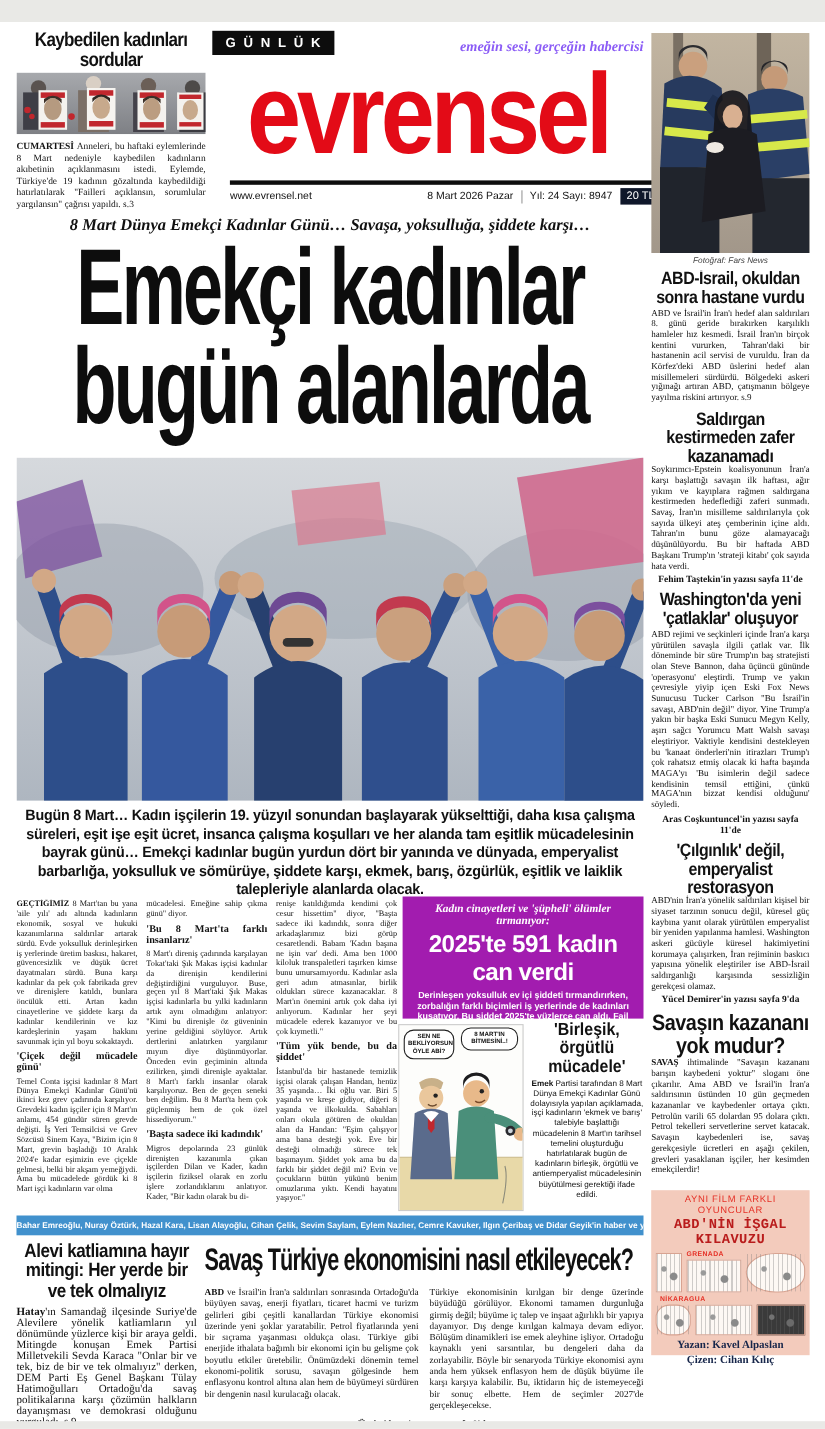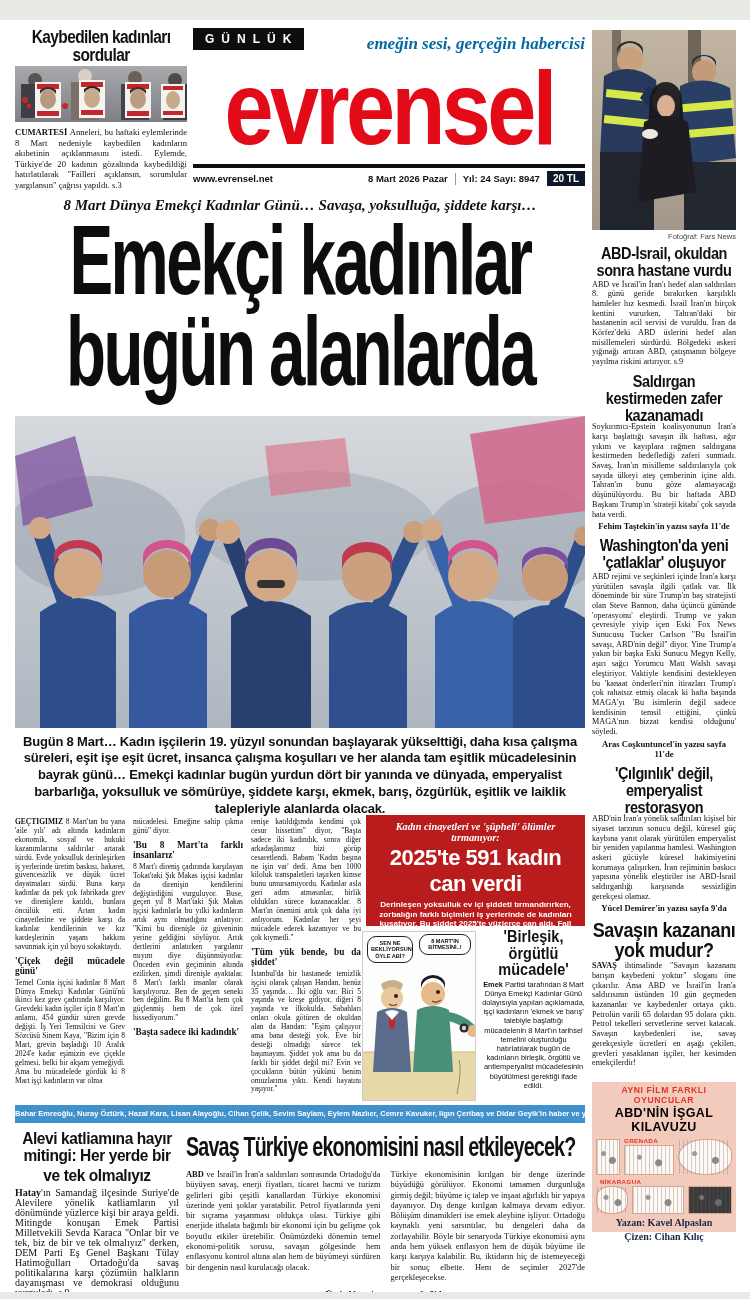--- a/index.html
+++ b/index.html
@@ -14,45 +14,45 @@
   .tl-story { position:absolute; left:15px; top:28px; width:172px; }
   .tl-story h3 { font-family:"Liberation Sans",sans-serif; font-weight:900; font-size:15.5px; letter-spacing:-0.6px; line-height:1.0; text-align:center; transform:scaleY(1.15); transform-origin:top; }
   .tl-photo { margin-top:7px; width:172px; height:56px; }
   .tl-story p { margin-top:5px; font-size:8.6px; line-height:10.6px; text-align:justify; }
   .tl-story p b { font-family:"Liberation Serif",serif; }
 
   
   .masthead { position:absolute; left:193px; top:28px; width:392px; height:158px; }
   .mast-row { display:flex; justify-content:space-between; align-items:flex-start; }
   .gunluk { background:#0d0d0d; color:#fff; font-family:"Liberation Sans",sans-serif; font-weight:bold; font-size:12px; letter-spacing:7px; padding:4px 6px 4px 12px; }
-  .tagline { font-style:italic; font-weight:bold; font-size:17px; margin-top:6px; color:#0369a1; }
+  .tagline { font-style:italic; font-weight:bold; font-size:13px; margin-top:6px; color:#8b5cf6; }
   .logo { color:#e30b17; font-family:"Liberation Sans",sans-serif; font-weight:900; font-size:96px; letter-spacing:-4px; line-height:0.9; text-align:center; transform:scale(0.92,1.08); transform-origin:center top; margin-top:8px; }
-  .info-row { position:absolute; left:0; bottom:0; width:392px; border-top:4px solid #0d0d0d; display:flex; align-items:center; font-family:"Liberation Sans",sans-serif; font-weight:bold; font-size:9.5px; padding-top:3px; }
+  .info-row { position:absolute; left:16px; bottom:0; width:392px; border-top:4px solid #0d0d0d; display:flex; align-items:center; font-family:"Liberation Sans",sans-serif; font-weight:normal; font-size:9.5px; padding-top:3px; }
   .info-row .url { flex:1; }
   .info-row .sep { width:1px; height:12px; background:#999; margin:0 7px; }
   .price { background:#0f172a; color:#fff; padding:2px 6px; margin-left:7px; font-size:10px; }
 
   
   .photo-right { position:absolute; left:592px; top:30px; width:144px; }
   .photo-right svg { display:block; }
-  .photo-right figcaption { font-size:7.5px; text-align:right; color:#444; margin-top:2px; font-family:"Liberation Sans",sans-serif; }
+  .photo-right figcaption { font-size:7.5px; text-align:center; color:#444; margin-top:2px; font-family:"Liberation Sans",sans-serif;font-style:italic; }
 
   
   .kicker { position:absolute; left:15px; top:197px; width:570px; text-align:center; font-style:italic; font-weight:bold; font-size:15px; }
   .headline { position:absolute; left:15px; top:216px; width:570px; text-align:center; font-family:"Liberation Sans",sans-serif; font-weight:900; font-size:78px; letter-spacing:-3px; line-height:0.92; color:#0d0d0d; transform:scale(0.84,1.26); transform-origin:center top; }
   .main-photo { position:absolute; left:15px; top:416px; width:570px; height:312px; }
   .lede { position:absolute; left:15px; top:733px; width:570px; text-align:center; font-family:"Liberation Sans",sans-serif; font-weight:bold; font-size:13px; line-height:16px; letter-spacing:-0.2px; transform:scaleY(1.05); transform-origin:top; }
 
   .cols { position:absolute; left:15px; top:818px; width:346px; height:280px; display:flex; gap:8px; overflow:hidden; }
   .col { width:110px; font-size:7.5px; line-height:8.9px; text-align:justify; }
   .col p { margin-bottom:3px; }
   .col h4 { font-family:"Liberation Serif",serif; font-weight:bold; font-size:9.3px; line-height:10.5px; margin:4px 0 2px; }
 
   
-  .stat-box { position:absolute; left:366px; top:815px; width:219px; height:111px; background:#b91c1c; color:#fff; padding:6px 8px; text-align:center; }
+  .stat-box { position:absolute; left:366px; top:815px; width:219px; height:111px; background:#a21caf; color:#fff; padding:6px 8px; text-align:center; }
   .stat-kicker { font-style:italic; font-weight:bold; font-size:10.3px; }
   .stat-headline { font-family:"Liberation Sans",sans-serif; font-weight:900; font-size:22px; letter-spacing:-0.5px; margin:2px 0 3px; }
   .stat-box p { font-family:"Liberation Sans",sans-serif; font-weight:bold; font-size:8.1px; line-height:9.6px; }
 
   
   .cartoon { position:absolute; left:362px; top:931px; width:114px; height:170px; background:#fdfdfb; border:1px solid #ccc; overflow:hidden; }
   .bubble { position:absolute; background:#fff; border:1px solid #222; border-radius:9px; font-family:"Liberation Sans",sans-serif; font-weight:bold; font-size:5.6px; line-height:6.4px; text-align:center; padding:3px 3px; z-index:2; }
   .b1 { left:4px; top:4px; width:46px; }
   .b2 { left:56px; top:2px; width:52px; }
   .cartoon svg { position:absolute; left:0; top:0; }
@@ -82,22 +82,22 @@
   .rail-story { margin-bottom:7px; }
   .rail-story h3 { font-family:"Liberation Sans",sans-serif; font-weight:900; font-size:14.5px; line-height:1.02; text-align:center; letter-spacing:-0.4px; transform:scaleY(1.12); transform-origin:top; margin-bottom:4px; }
   .rail-story h3.small { font-size:12px; }
   .rail-story h3.big { font-size:18px; }
   .rail-story p { font-size:8.2px; line-height:9.7px; text-align:justify; }
   .rail-byline { font-weight:bold; font-size:8.6px; text-align:center; margin-top:2px; }
   .rail-byline.plain { font-weight:normal; }
 
   
   .ad-box { position:absolute; left:592px; top:1082px; width:144px; height:150px; background:#f3cbbc; padding:3px 4px; text-align:center; }
-  .ad-title1 { color:#e53127; font-family:"Liberation Sans",sans-serif; font-weight:700; font-size:8.6px; letter-spacing:0.6px; }
-  .ad-title2 { color:#000000; font-family:Liberation Sans, sans-serif; font-weight:900; font-size:12.5px; letter-spacing:0.4px; margin-top:1px; }
+  .ad-title1 { color:#e53127; font-family:"Liberation Sans",sans-serif; font-weight:400; font-size:8.6px; letter-spacing:0.6px; }
+  .ad-title2 { color:#b91c1c; font-family:Liberation Mono, monospace; font-weight:900; font-size:12.5px; letter-spacing:0.4px; margin-top:1px; }
   .ad-comic { margin-top:3px; height:78px; position:relative; }
   .ad-panel { position:absolute; background:#fdf8f4; border:1px solid #d8a391; }
   .ad-doodle { width:100%; height:100%; background:
       radial-gradient(circle at 30% 40%, #9a9a9a 2px, transparent 3px),
       radial-gradient(circle at 70% 60%, #8a8a8a 3px, transparent 4px),
       repeating-linear-gradient(90deg, rgba(120,120,120,.35) 0 1px, transparent 1px 4px); }
   .ad-label { position:absolute; color:#e53127; font-family:"Liberation Sans",sans-serif; font-weight:900; font-size:6.2px; letter-spacing:0.4px; }
   .ad-credit { font-size:10px; font-weight:bold; color:#17264a; line-height:12px; margin-top:2px; }
   .issn-block { position:absolute; left:592px; top:1236px; width:144px; text-align:center; }
   .issn { font-weight:bold; font-size:12.5px; letter-spacing:1px; }
@@ -154,21 +154,21 @@
           <rect x="146" y="18" width="24" height="34" fill="#f4f2ee"></rect>
             <rect x="148" y="20" width="20" height="4" fill="#c1272d"></rect>
             <ellipse cx="158" cy="34" rx="7" ry="9" fill="#c7a98c"></ellipse>
             <rect x="148" y="45" width="20" height="4" fill="#c1272d"></rect>
         </g>
         <circle cx="10" cy="34" r="3" fill="#c1272d"></circle>
           <circle cx="14" cy="40" r="2.5" fill="#c1272d"></circle>
           <circle cx="50" cy="40" r="3" fill="#c1272d"></circle>
       </svg>
     </div>
-    <p><b>CUMARTESİ </b><span>Anneleri, bu haftaki eylemlerinde 8 Mart nedeniyle kaybedilen kadınların akıbetinin açıklanmasını istedi. Eylemde, Türkiye'de 20 kadının gözaltında kaybedildiği hatırlatılarak "Failleri açıklansın, sorumlular yargılansın" çağrısı yapıldı. s.3</span></p>
+    <p><b>CUMARTESİ </b><span>Anneleri, bu haftaki eylemlerinde 8 Mart nedeniyle kaybedilen kadınların akıbetinin açıklanmasını istedi. Eylemde, Türkiye'de 19 kadının gözaltında kaybedildiği hatırlatılarak "Failleri açıklansın, sorumlular yargılansın" çağrısı yapıldı. s.3</span></p>
   </section>
 
   <header class="masthead">
     <div class="mast-row">
       <div class="gunluk">GÜNLÜK</div>
       <div class="tagline">emeğin sesi, gerçeğin habercisi</div>
     </div>
     <div class="logo">evrensel</div>
     <div class="info-row">
       <span class="url">www.evrensel.net</span>
@@ -294,20 +294,21 @@
     <div class="col">
       <p><b>GEÇTİĞİMİZ </b><span>8 Mart'tan bu yana 'aile yılı' adı altında kadınların ekonomik, sosyal ve hukuki kazanımlarına saldırılar artarak sürdü. Evde yoksulluk derinleşirken iş yerlerinde üretim baskısı, hakaret, güvencesizlik ve düşük ücret dayatmaları sürdü. Buna karşı kadınlar da pek çok fabrikada grev ve direnişlere katıldı, bunlara öncülük etti. Artan kadın cinayetlerine ve şiddete karşı da kadınlar kendilerinin ve kız kardeşlerinin yaşam hakkını savunmak için yıl boyu sokaktaydı.</span></p>
       <h4>'Çiçek değil mücadele günü'</h4>
       <p>Temel Conta işçisi kadınlar 8 Mart Dünya Emekçi Kadınlar Günü'nü ikinci kez grev çadırında karşılıyor. Grevdeki kadın işçiler için 8 Mart'ın anlamı, 454 gündür süren grevde değişti. İş Yeri Temsilcisi ve Grev Sözcüsü Sinem Kaya, "Bizim için 8 Mart, grevin başladığı 10 Aralık 2024'e kadar eşimizin eve çiçekle gelmesi, belki bir akşam yemeğiydi. Ama bu mücadelede gördük ki 8 Mart işçi kadınların var olma</p>
     </div>
     <div class="col">
       <p>mücadelesi. Emeğine sahip çıkma günü" diyor.</p>
       <h4>'Bu 8 Mart'ta farklı insanlarız'</h4>
       <p>8 Mart'ı direniş çadırında karşılayan Tokat'taki Şık Makas işçisi kadınlar da direnişin kendilerini değiştirdiğini vurguluyor. Buse, geçen yıl 8 Mart'taki Şık Makas işçisi kadınlarla bu yılki kadınların artık aynı olmadığını anlatıyor: "Kimi bu direnişle öz güveninin yerine geldiğini söylüyor. Artık dertlerini anlatırken yargılanır mıyım diye düşünmüyorlar. Önceden evin geçiminin altında ezilirken, şimdi direnişle ayaktalar. 8 Mart'ı farklı insanlar olarak karşılıyoruz. Ben de geçen seneki ben değilim. Bu 8 Mart'ta hem çok güçlenmiş hem de çok özel hissediyorum."</p>
       <h4>'Başta sadece iki kadındık'</h4>
+      <p>Migros depolarında 23 günlük direnişten kazanımla çıkan işçilerden Dilan ve Kader, kadın işçilerin fiziksel olarak en zorlu işlere zorlandıklarını anlatıyor. Kader, "Bir kadın olarak bu di-</p>
     </div>
     <div class="col">
       <p>renişe katıldığımda kendimi çok cesur hissettim" diyor, "Başta sadece iki kadındık, sonra diğer arkadaşlarımız bizi görüp cesaretlendi. Babam 'Kadın başına ne işin var' dedi. Ama ben 1000 kiloluk transpaletleri taşırken kimse bunu umursamıyordu. Kadınlar asla geri adım atmasınlar, birlik oldukları sürece kazanacaklar. 8 Mart'ın önemini artık çok daha iyi anlıyorum. Kadınlar her şeyi mücadele ederek kazanıyor ve bu çok kıymetli."</p>
       <h4>'Tüm yük bende, bu da şiddet'</h4>
       <p>İstanbul'da bir hastanede temizlik işçisi olarak çalışan Handan, henüz 35 yaşında… İki oğlu var. Biri 5 yaşında ve kreşe gidiyor, diğeri 8 yaşında ve ilkokulda. Sabahları onları okula götüren de okuldan alan da Handan: "Eşim çalışıyor ama bana desteği yok. Eve bir desteği olmadığı sürece tek başımayım. Şiddet yok ama bu da farklı bir şiddet değil mi? Evin ve çocukların bütün yükünü benim omuzlarıma yıktı. Kendi hayatını yaşıyor."</p>
     </div>
   </div>
 
   <aside class="stat-box">
     <div class="stat-kicker">Kadın cinayetleri ve 'şüpheli' ölümler tırmanıyor:</div>

